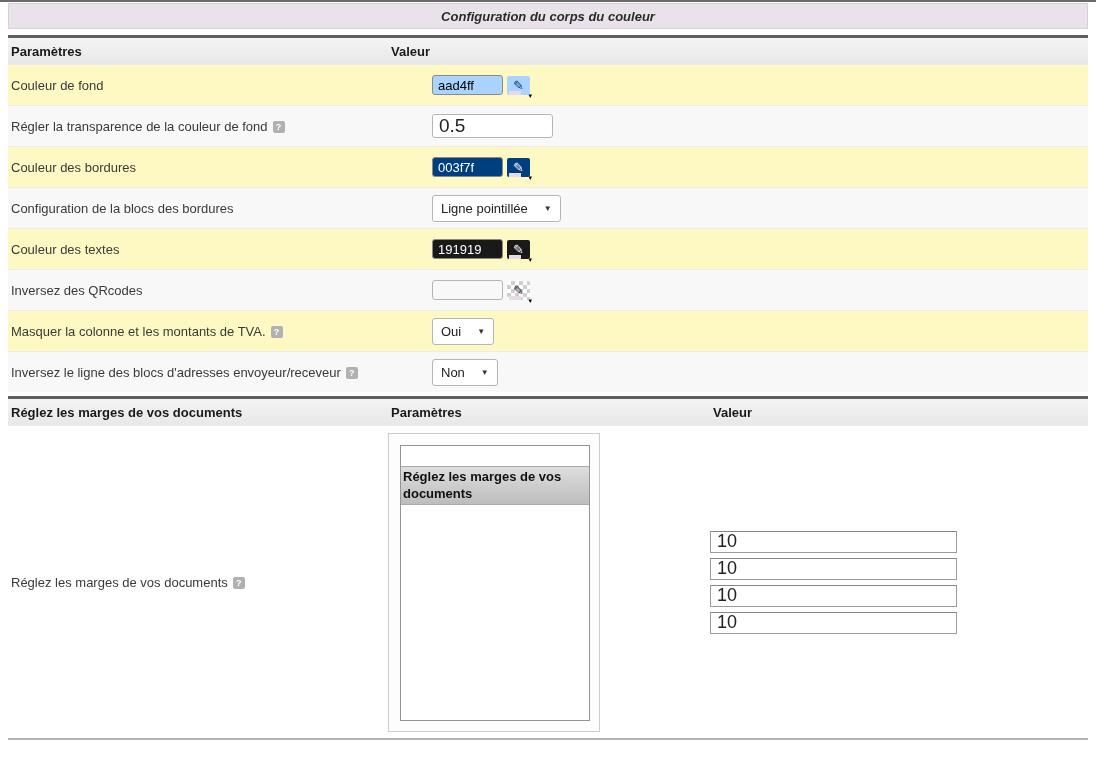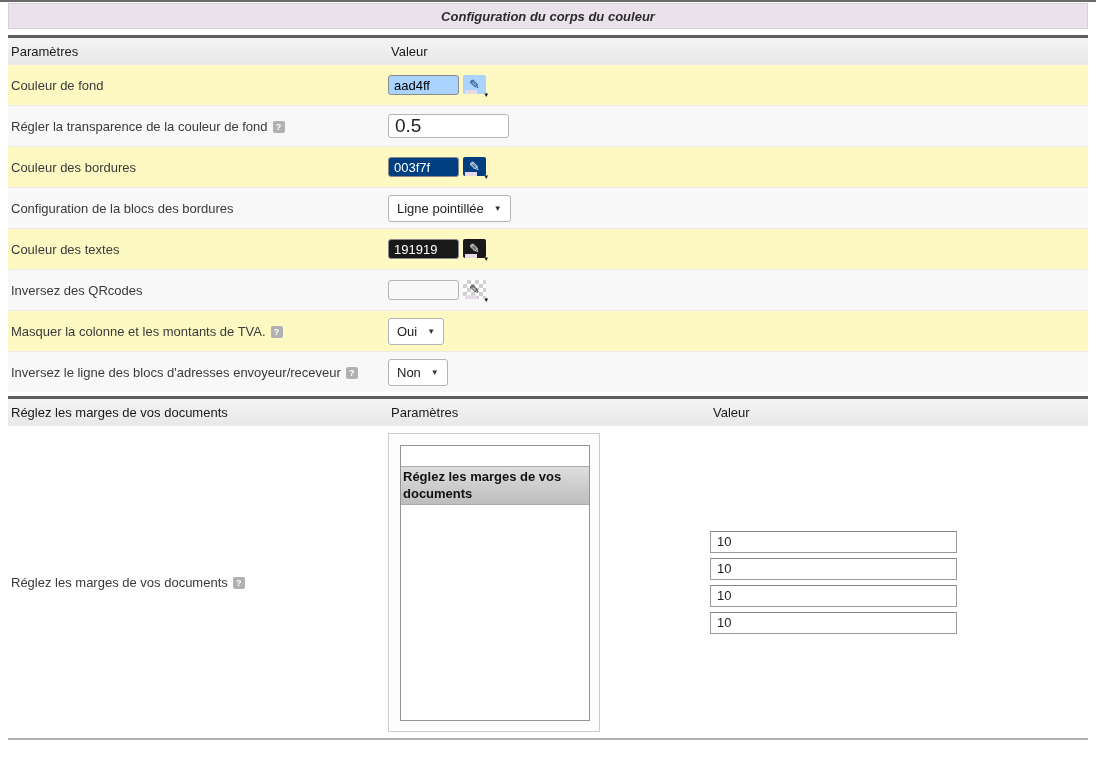--- a/index.html
+++ b/index.html
@@ -23,38 +23,38 @@
   }
 
   .gap { height: 6px; }
 
   .thead {
     border-top: 3px solid #5f5f5f;
     background: linear-gradient(#f4f4f4, #e8e8e8);
     height: 29px;
     display: grid;
     align-items: center;
-    font-weight: normal; color: #1a1a1a;
+    font-weight: bold; color: #1a1a1a;
   }
   .thead.cols2 { grid-template-columns: 380px 1fr; }
   .thead.cols3 { grid-template-columns: 380px 322px 1fr; }
   .thead > div { padding-left: 3px; }
 
   .param-row {
     display: grid;
     grid-template-columns: 380px 1fr;
     align-items: center;
     height: 41px;
     border-top: 1px solid #ebebeb;
   }
   .param-row:first-of-type { border-top: none; }
   .param-row.odd { background: #fef9c3; }
   .param-row.even { background: #f8f8f8; }
   .cell-label { padding-left: 3px; white-space: nowrap; }
-  .cell-value { display: flex; align-items: flex-start; }
+  .cell-value { display: flex; align-items: center; margin-left: 44px; }
 
   .help-icon {
     display: inline-block; width: 12px; height: 12px;
     background: #b1b1b1; color: #ffffff;
     border-radius: 2px; font-size: 9px; font-weight: bold;
     text-align: center; line-height: 12px;
     margin-left: 5px; vertical-align: 1px;
   }
 
   .color-input {
@@ -95,21 +95,21 @@
     padding: 0 6px; font-size: 19px; color: #222;
     font-family: "Liberation Sans", sans-serif;
     outline: none; background: #fff;
   }
 
   .select-box {
     display: inline-flex; align-items: center;
     height: 27px;
     border: 1px solid #b5b5b5; border-radius: 3px;
     background: #ffffff; color: #222;
-    padding: 0 8px; gap: 10px;
+    padding: 0 8px; gap: 16px;
     cursor: pointer;
   }
   .select-box .select-caret { font-size: 8px; color: #333; }
 
   .bigrow {
     display: grid;
     grid-template-columns: 380px 322px 1fr;
     align-items: center;
     background: #ffffff;
     height: 313px;
@@ -136,21 +136,21 @@
     border-bottom: 1px solid #aaaaaa;
     font-weight: bold; color: #111;
     padding: 1px 2px 2px 2px;
     line-height: 17px;
   }
 
   .margin-inputs { display: flex; flex-direction: column; gap: 5px; width: 247px; }
   .margin-input {
     width: 247px; height: 22px;
     border: 1px solid #9b9b9b; border-top-color: #868686;
-    padding: 0 6px; font-size: 13px; color: #222;
+    padding: 0 6px; font-size: 18px; color: #222;
     font-family: "Liberation Sans", sans-serif;
     outline: none; background: #fff;
   }
 
   .bottom-rule { border-top: 2px solid #b2b2b2; }
 </style>
 </head>
 <body>
 
 <div class="top-line"></div>

